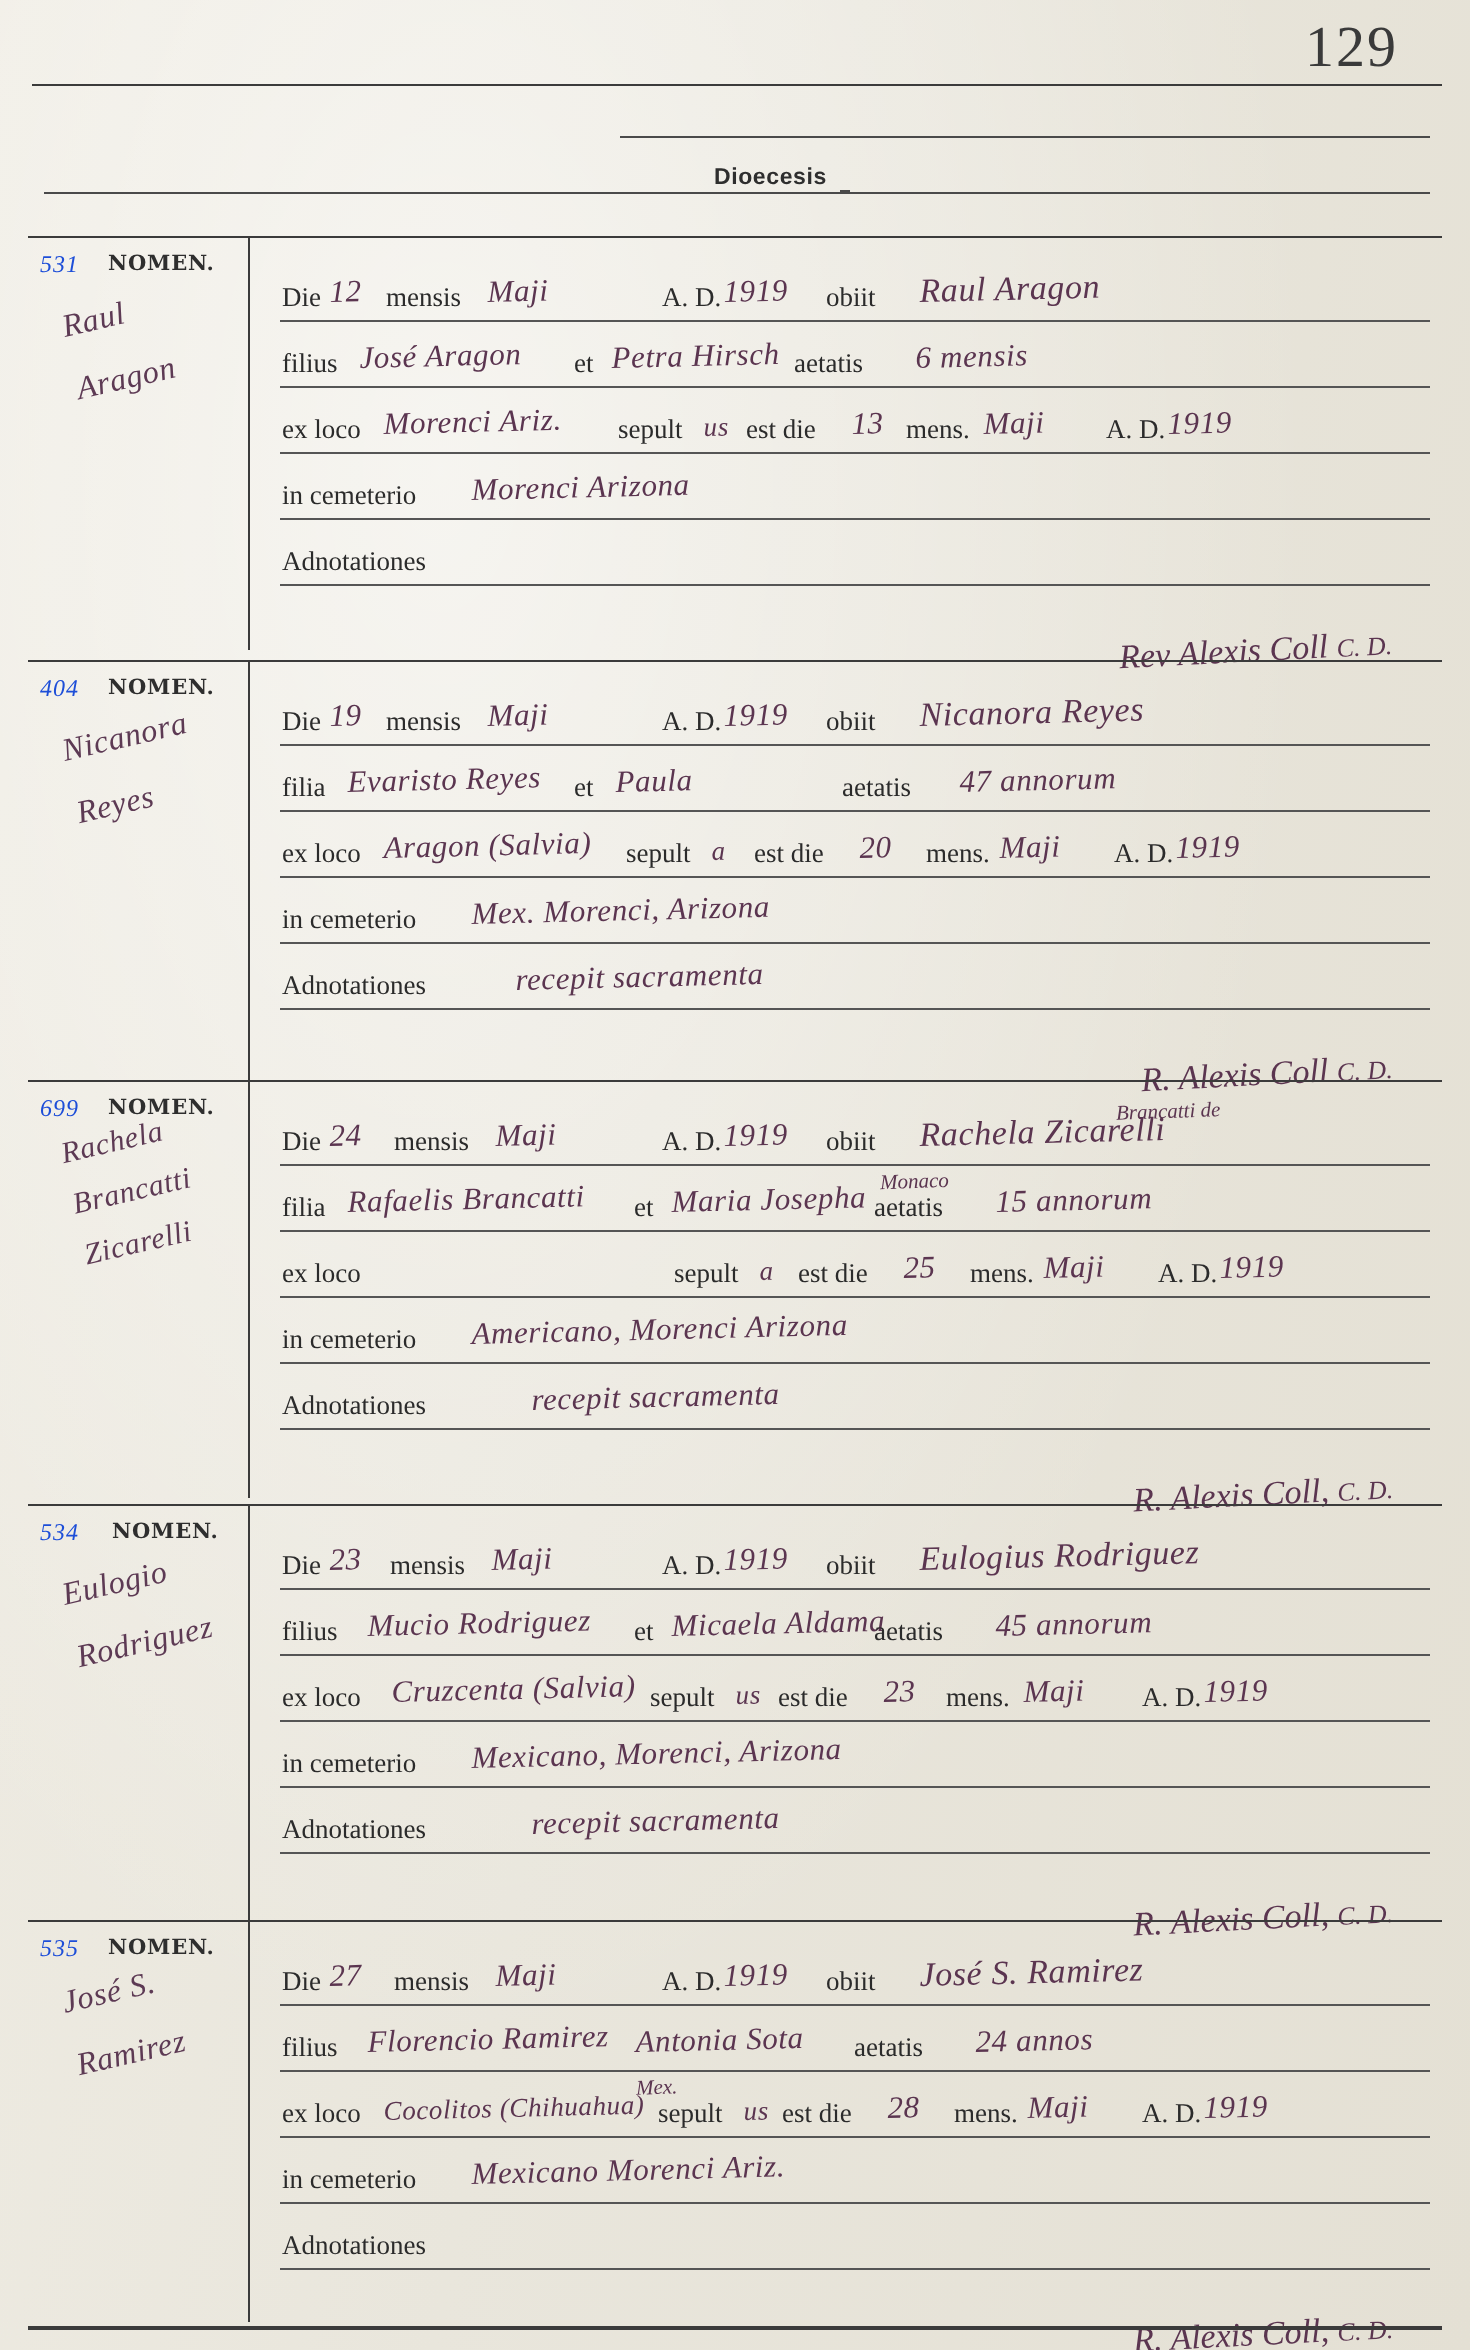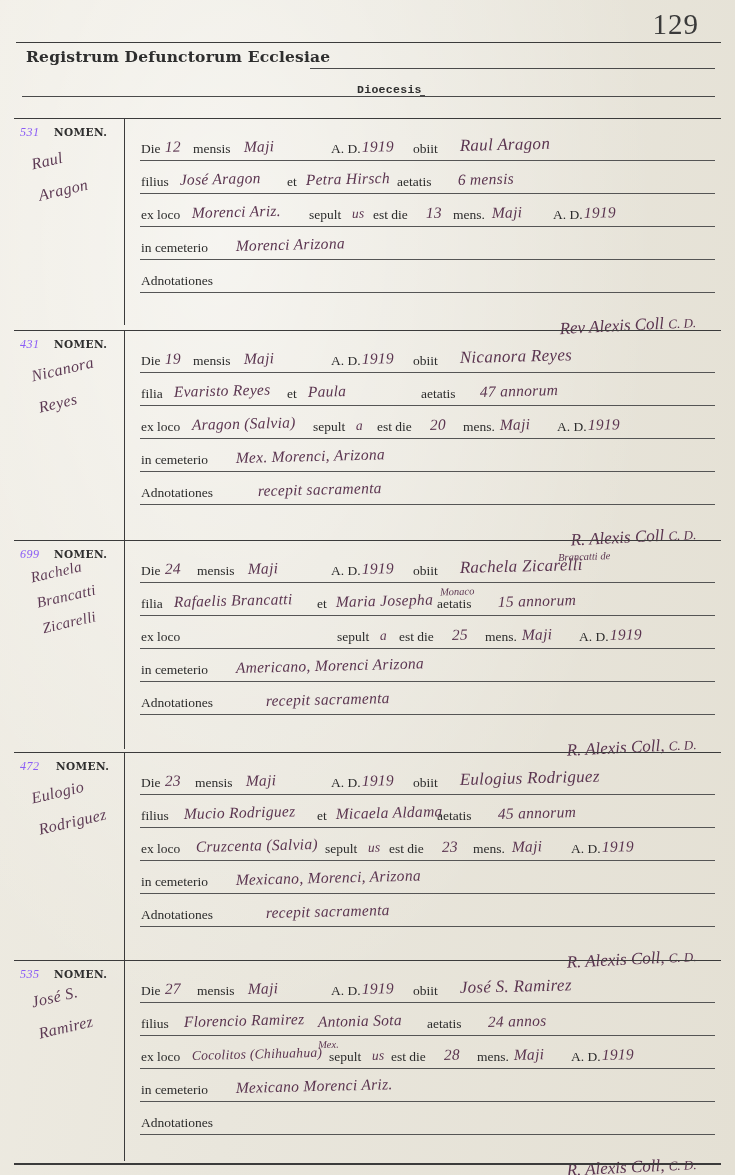--- a/index.html
+++ b/index.html
@@ -62,21 +62,21 @@
     position: absolute;
     left: 22px;
     right: 20px;
     top: 96px;
     border-top: 1px solid #4a4a4a;
   }
   .dioecesis {
     position: absolute;
     left: 357px;
     top: 83px;
-    font-family: Liberation Mono, monospace;
+    font-family: Liberation Sans, sans-serif;
     font-weight: bold;
     font-size: 11.5px;
     letter-spacing: 0.3px;
     color: #2e2e2e;
   }
   .dioecesis-line {
     position: absolute;
     left: 420px;
     right: 310px;
     top: 95px;
@@ -97,21 +97,21 @@
     bottom: 0;
     border-left: 1.4px solid #3b3b3b;
   }
   .rec-num {
     position: absolute;
     left: 6px;
     top: 6px;
     font-family: "Liberation Serif", serif;
     font-size: 12px;
     font-style: italic;
-    color: #8b5cf6;
+    color: #1d4ed8;
     letter-spacing: 0.5px;
   }
   .rec-nomen {
     position: absolute;
     left: 40px;
     top: 7px;
     font-family: "DejaVu Serif", serif;
     font-weight: bold;
     font-size: 10.5px;
     letter-spacing: 0.4px;
@@ -202,21 +202,20 @@
   }
 </style>
 </head>
 <body>
 
 <div class="page">
   <div class="paper-tint"></div>
 
   <div class="page-number">129</div>
   <div class="top-rule"></div>
-  <div class="header-title">Registrum Defunctorum Ecclesiae</div>
   <div class="header-line-1"></div>
   <div class="dioecesis">Dioecesis</div>
   <div class="dioecesis-line"></div>
   <div class="header-line-2"></div>
 
   <div class="record" style="top:118px; height:206px;">
     <div class="vrule"></div>
     <div class="rec-num">531</div>
     <div class="rec-nomen">NOMEN.</div>
     <div class="margin-name">
@@ -271,21 +270,21 @@
         <div class="sign">
           <span>Rev Alexis Coll</span>
           <span style="font-size:13px;">C. D.</span>
         </div>
       </div>
     </div>
   </div>
 
   <div class="record" style="top:330px; height:210px;">
     <div class="vrule"></div>
-    <div class="rec-num">431</div>
+    <div class="rec-num">404</div>
     <div class="rec-nomen">NOMEN.</div>
     <div class="margin-name">
       <div>Nicanora</div>
       <div>Reyes</div>
     </div>
     <div class="lines">
       <div class="line">
         <div class="rule"></div>
         <div class="lbl" style="left:0;">Die</div>
         <div class="hand" style="left:25px;">19</div>
@@ -396,21 +395,21 @@
         <div class="sign">
           <span>R. Alexis Coll,</span>
           <span style="font-size:13px;">C. D.</span>
         </div>
       </div>
     </div>
   </div>
 
   <div class="record" style="top:752px; height:208px;">
     <div class="vrule"></div>
-    <div class="rec-num">472</div>
+    <div class="rec-num">534</div>
     <div class="rec-nomen" style="left:42px;">NOMEN.</div>
     <div class="margin-name">
       <div>Eulogio</div>
       <div>Rodriguez</div>
     </div>
     <div class="lines">
       <div class="line">
         <div class="rule"></div>
         <div class="lbl" style="left:0;">Die</div>
         <div class="hand" style="left:25px;">23</div>

